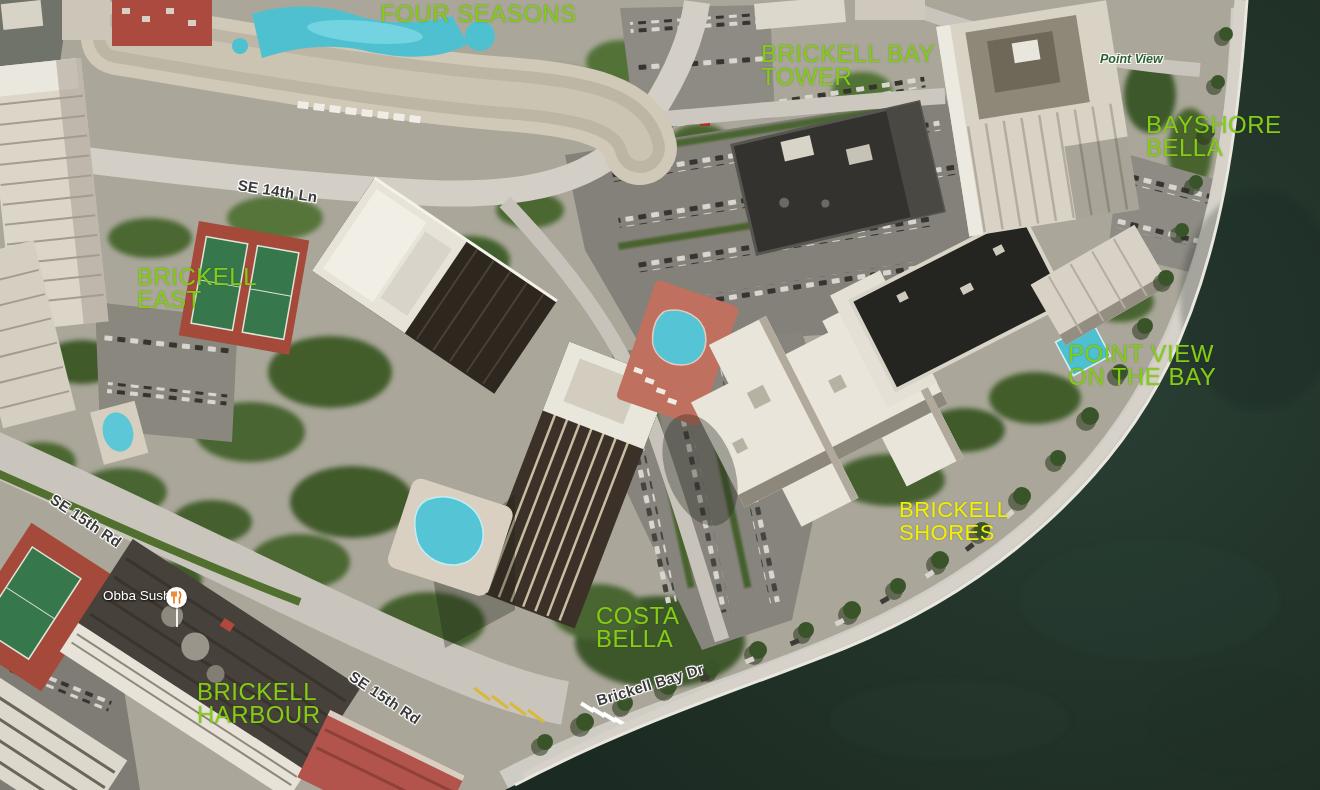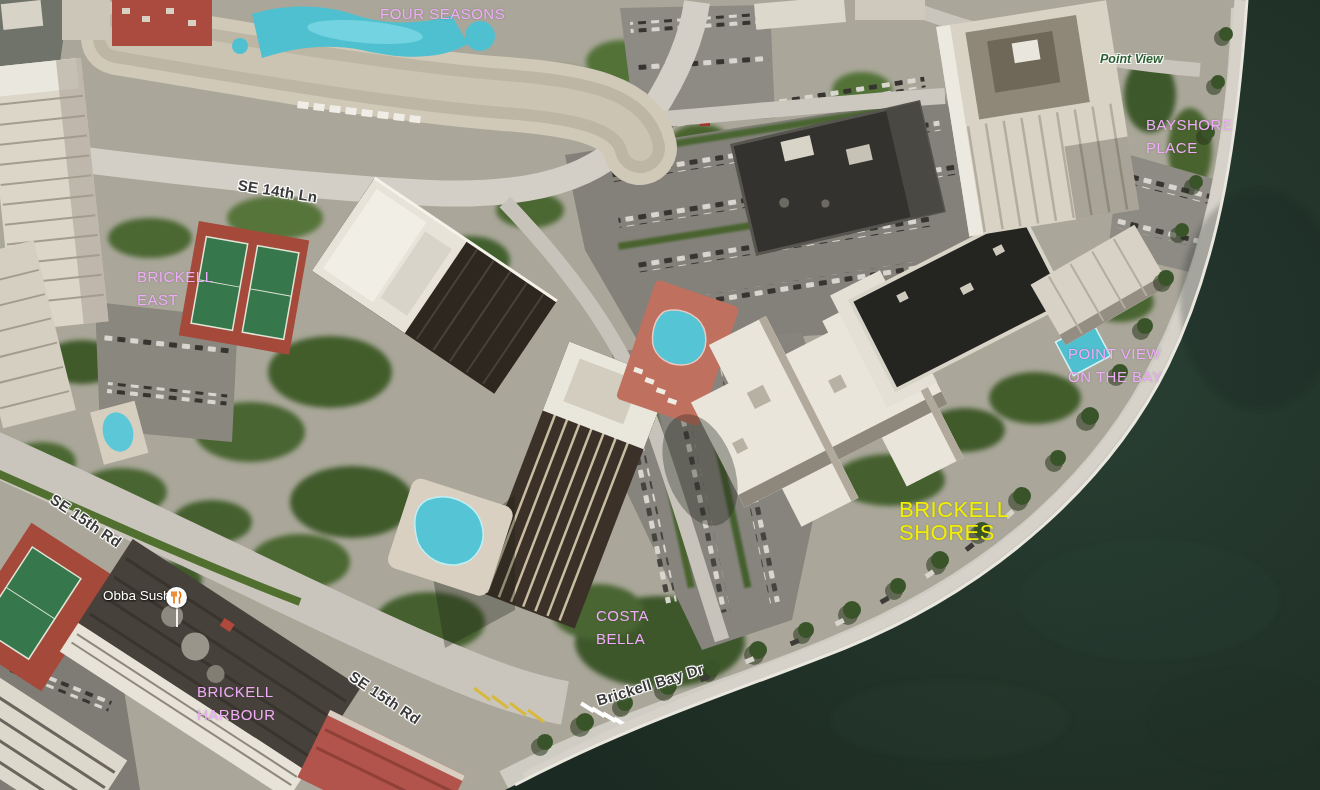--- a/index.html
+++ b/index.html
@@ -1,20 +1,20 @@
 <!DOCTYPE html>
 <html><head>
 <meta charset="utf-8">
 <style>
   html,body{margin:0;padding:0;background:#1d2c25;}
   #stage{position:relative;width:1320px;height:790px;overflow:hidden;
          font-family:"Liberation Sans",sans-serif;}
   #scene{position:absolute;left:0;top:0;width:1320px;height:790px;display:block;}
   .lbl{position:absolute;white-space:pre-line;pointer-events:none;}
-  .place{color:#f0abfc;font-size:15px;line-height:23px;font-weight:400;
+  .place{color:#84cc16;font-size:24px;line-height:23px;font-weight:400;
          letter-spacing:.5px;text-shadow:0 0 2px rgba(40,60,0,.35);}
   .place.yellow{color:#f2ee05;font-size:22px;}
   .street{color:#3a3a3a;font-size:15px;font-weight:700;letter-spacing:.3px;
           text-shadow:-1px -1px 0 rgba(255,255,255,.95),1px -1px 0 rgba(255,255,255,.95),
           -1px 1px 0 rgba(255,255,255,.95),1px 1px 0 rgba(255,255,255,.95),0 0 3px #fff;
           transform-origin:left center;}
   .poi-green{color:#2c6033;font-size:12.5px;font-weight:700;font-style:italic;
           text-shadow:-1px -1px 0 rgba(255,255,255,.9),1px -1px 0 rgba(255,255,255,.9),
           -1px 1px 0 rgba(255,255,255,.9),1px 1px 0 rgba(255,255,255,.9);}
   .poi-white{color:#ffffff;font-size:13.5px;font-weight:400;
@@ -457,22 +457,24 @@
       <rect x="835" y="620" width="9" height="5" transform="rotate(-26 839 622)" fill="#d8d5cf"></rect>
       <rect x="880" y="598" width="9" height="5" transform="rotate(-30 884 600)"></rect>
       <rect x="925" y="572" width="9" height="5" transform="rotate(-34 929 574)" fill="#d8d5cf"></rect>
       <rect x="965" y="545" width="9" height="5" transform="rotate(-38 969 547)"></rect>
       <rect x="1005" y="512" width="9" height="5" transform="rotate(-42 1009 514)" fill="#d8d5cf"></rect>
     </g>
   </g>
 </svg>
 
 <div class="lbl place" style="left:380px;top:2px">FOUR SEASONS</div>
+<div class="lbl place" style="left:761px;top:42px">BRICKELL BAY
+TOWER</div>
 <div class="lbl place" style="left:1146px;top:113px">BAYSHORE
-PLACE</div>
+BELLA</div>
 <div class="lbl place" style="left:137px;top:265px">BRICKELL
 EAST</div>
 <div class="lbl place" style="left:1068px;top:342px">POINT VIEW
 ON THE BAY</div>
 <div class="lbl place yellow" style="left:899px;top:498px">BRICKELL
 SHORES</div>
 <div class="lbl place" style="left:596px;top:604px">COSTA
 BELLA</div>
 <div class="lbl place" style="left:197px;top:680px">BRICKELL
 HARBOUR</div>

